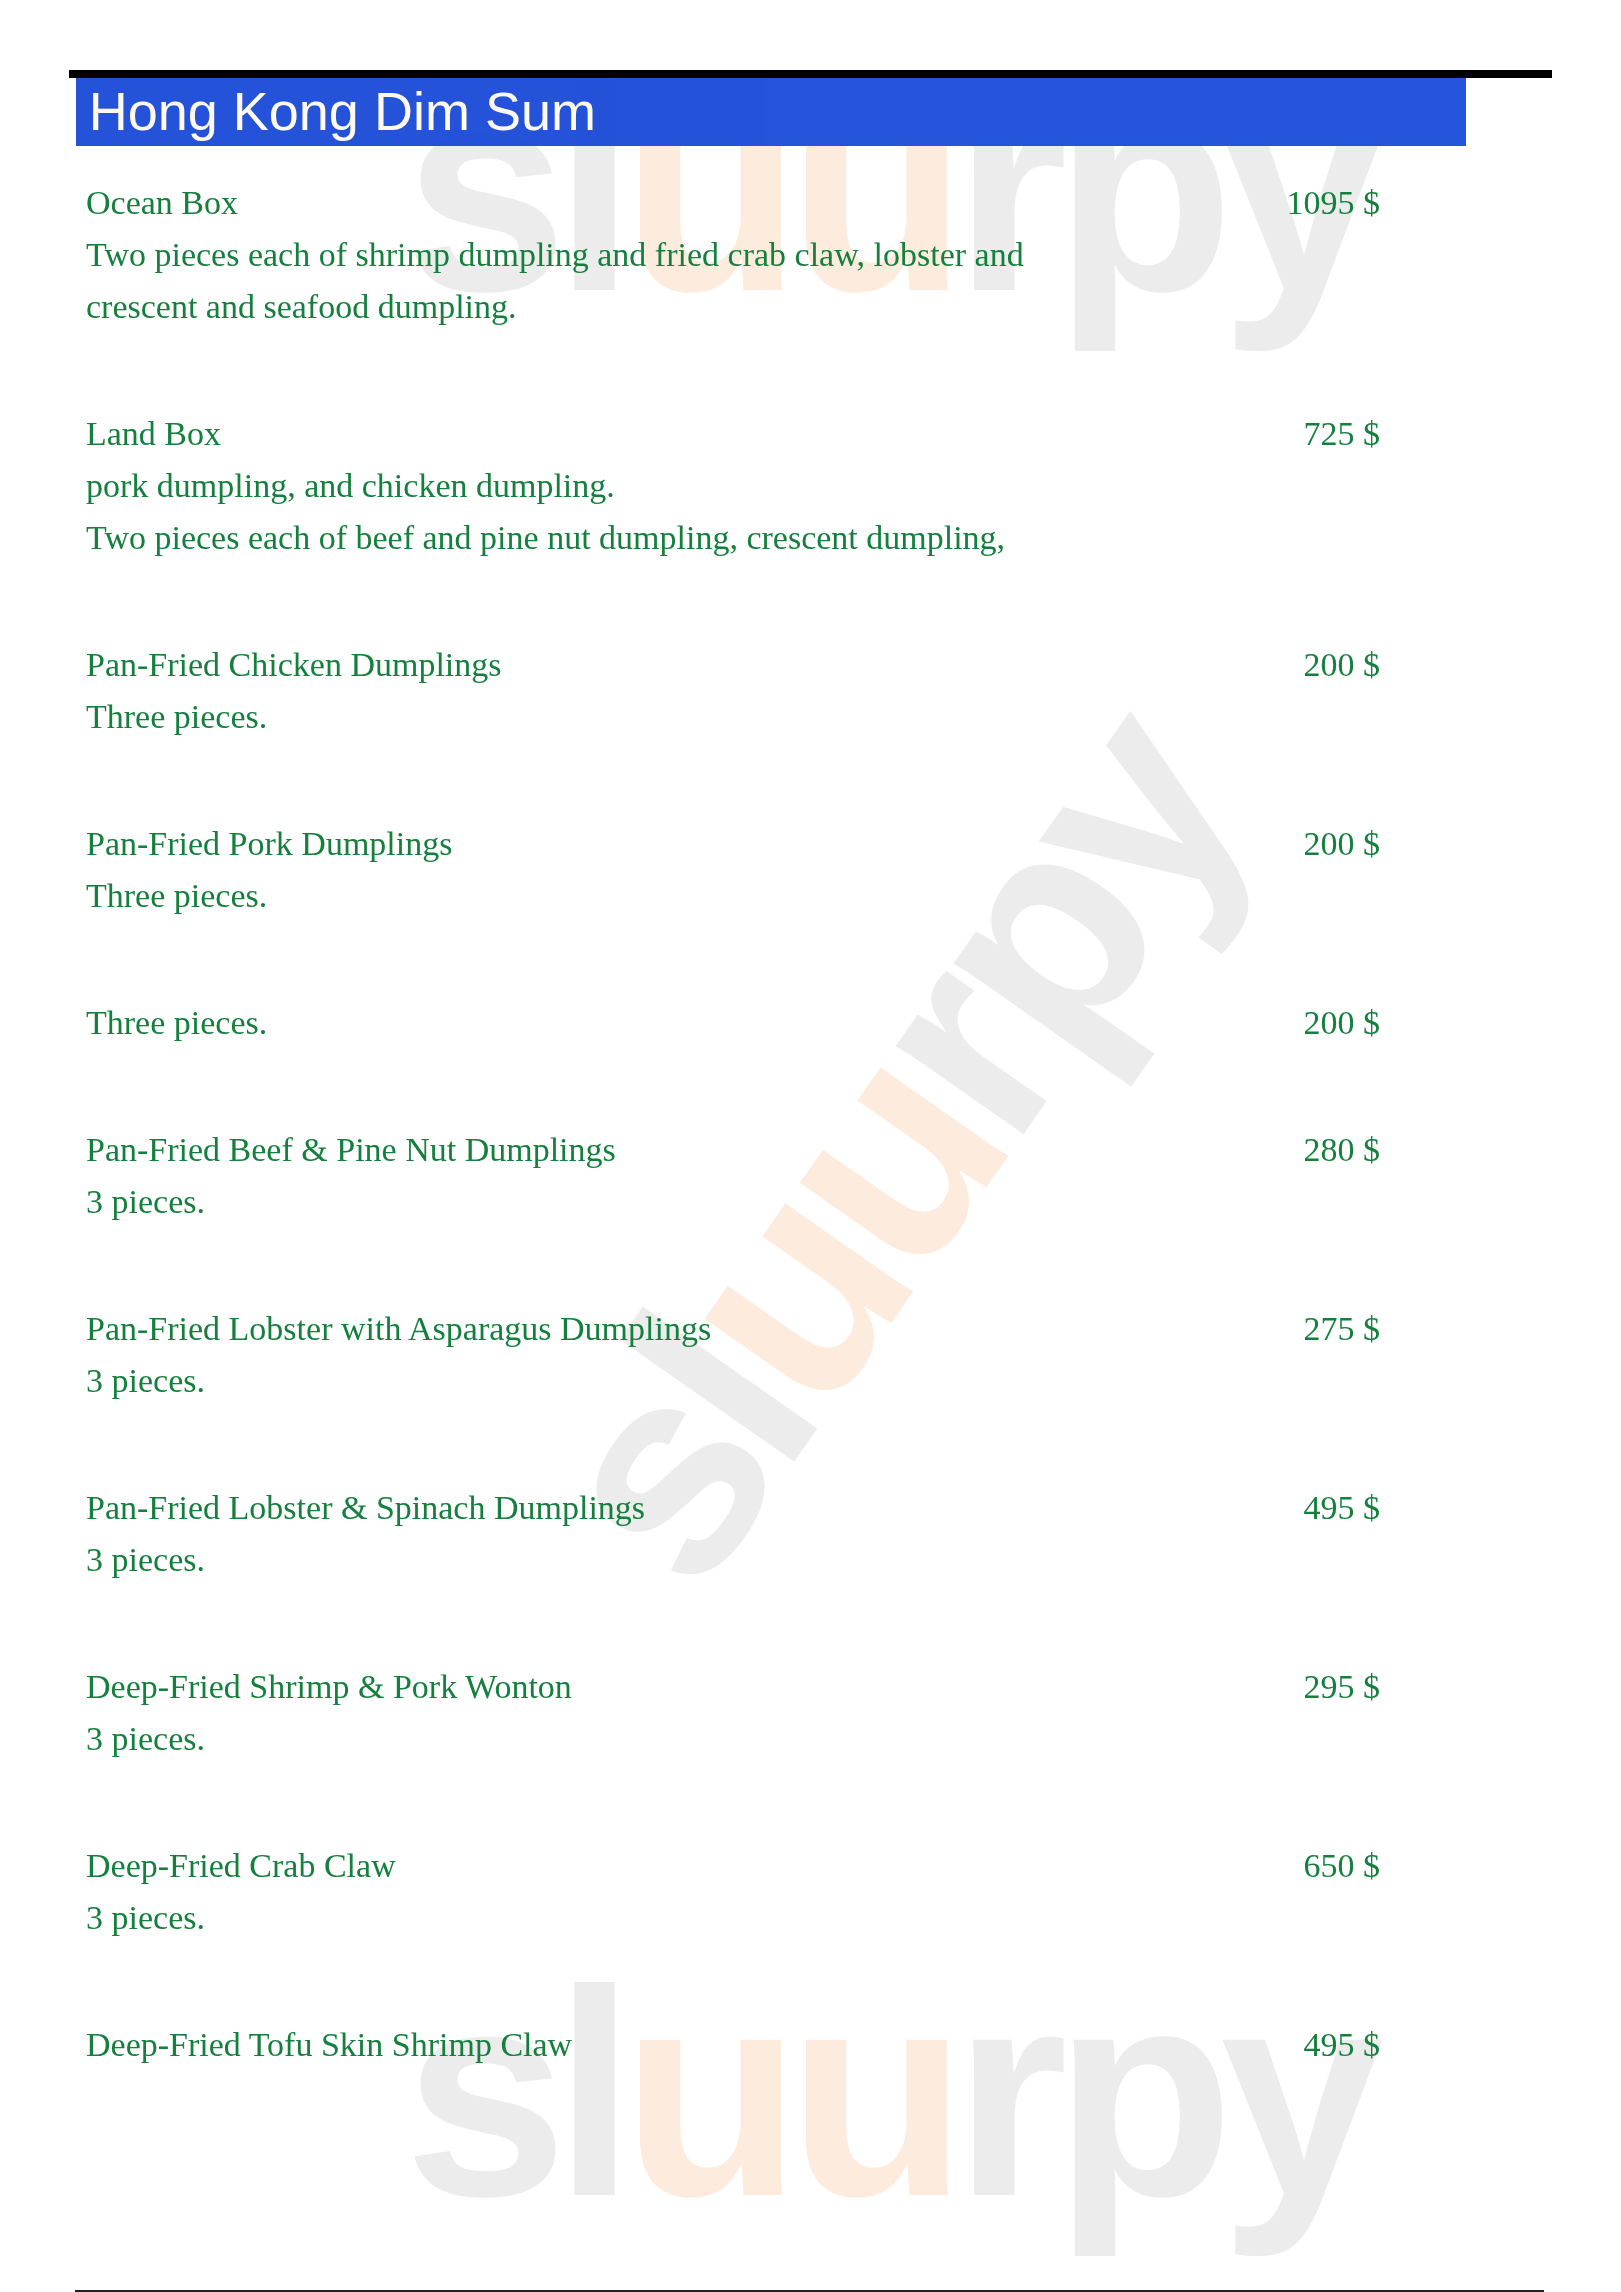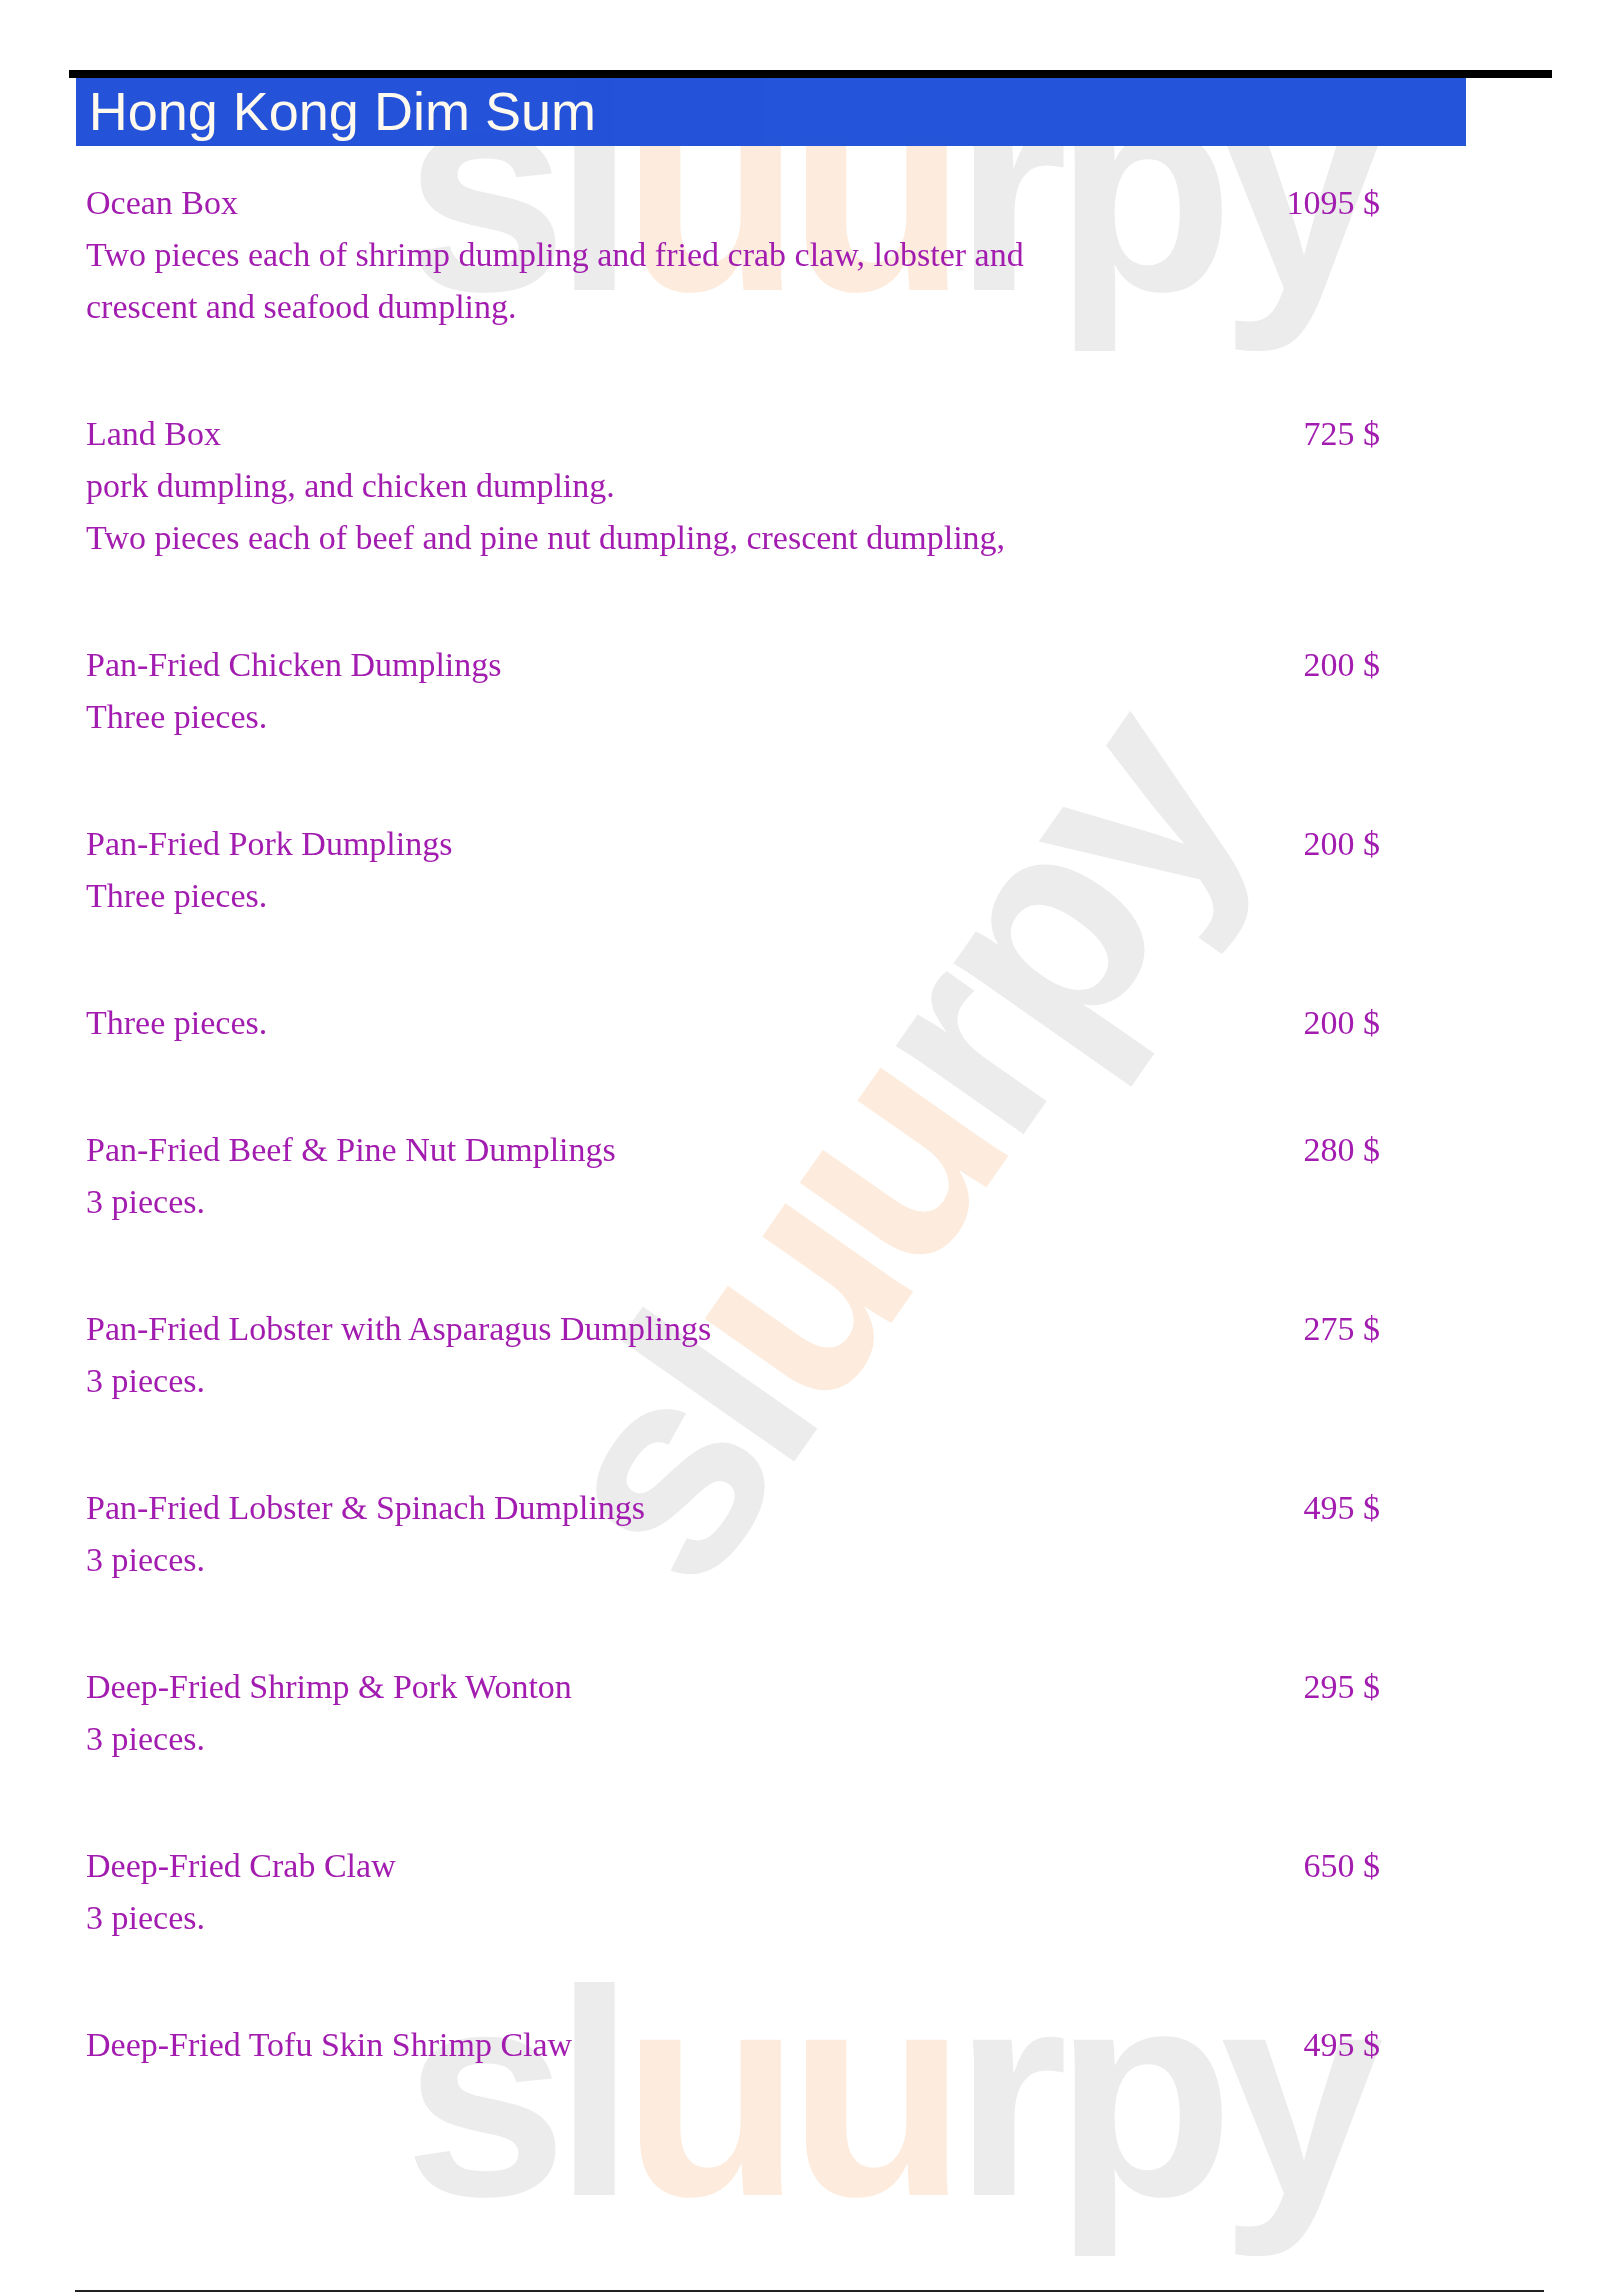--- a/index.html
+++ b/index.html
@@ -62,21 +62,21 @@
     left: 86px; top: 177px;
     width: 1294px;
     z-index: 2;
   }
   .menu-item {
     position: relative;
     margin-bottom: 75px;
     font-family: "Liberation Serif", serif;
     font-size: 34px;
     line-height: 52px;
-    color: #a21caf;
+    color: #15803d;
   }
   .item-name, .item-desc-line {
     display: block;
     white-space: nowrap;
     height: 52px;
   }
   .item-price {
     position: absolute;
     right: 0; top: 0;
     white-space: nowrap;

